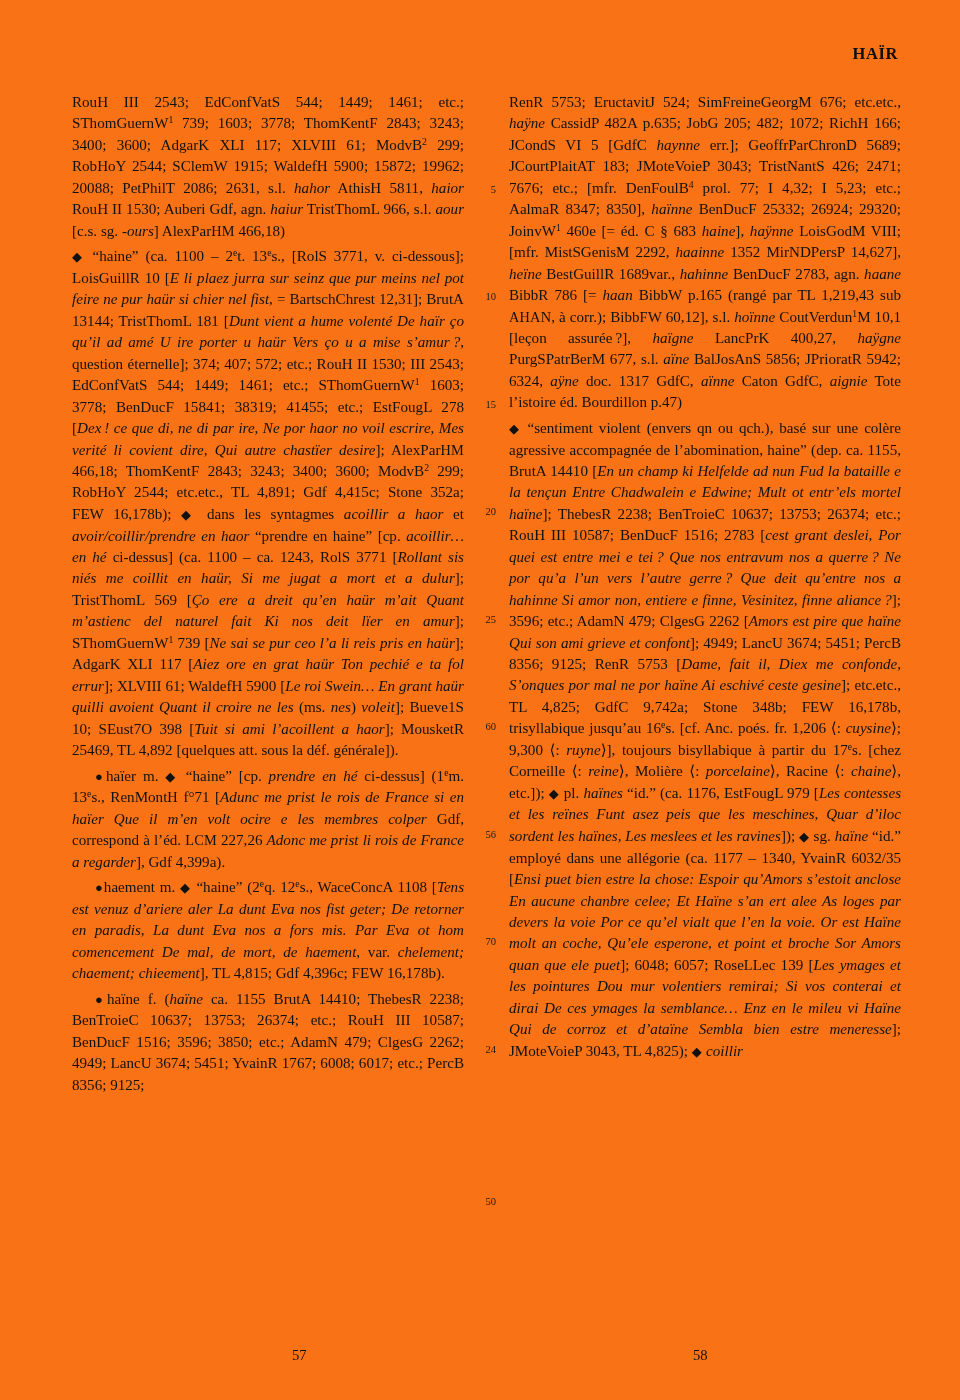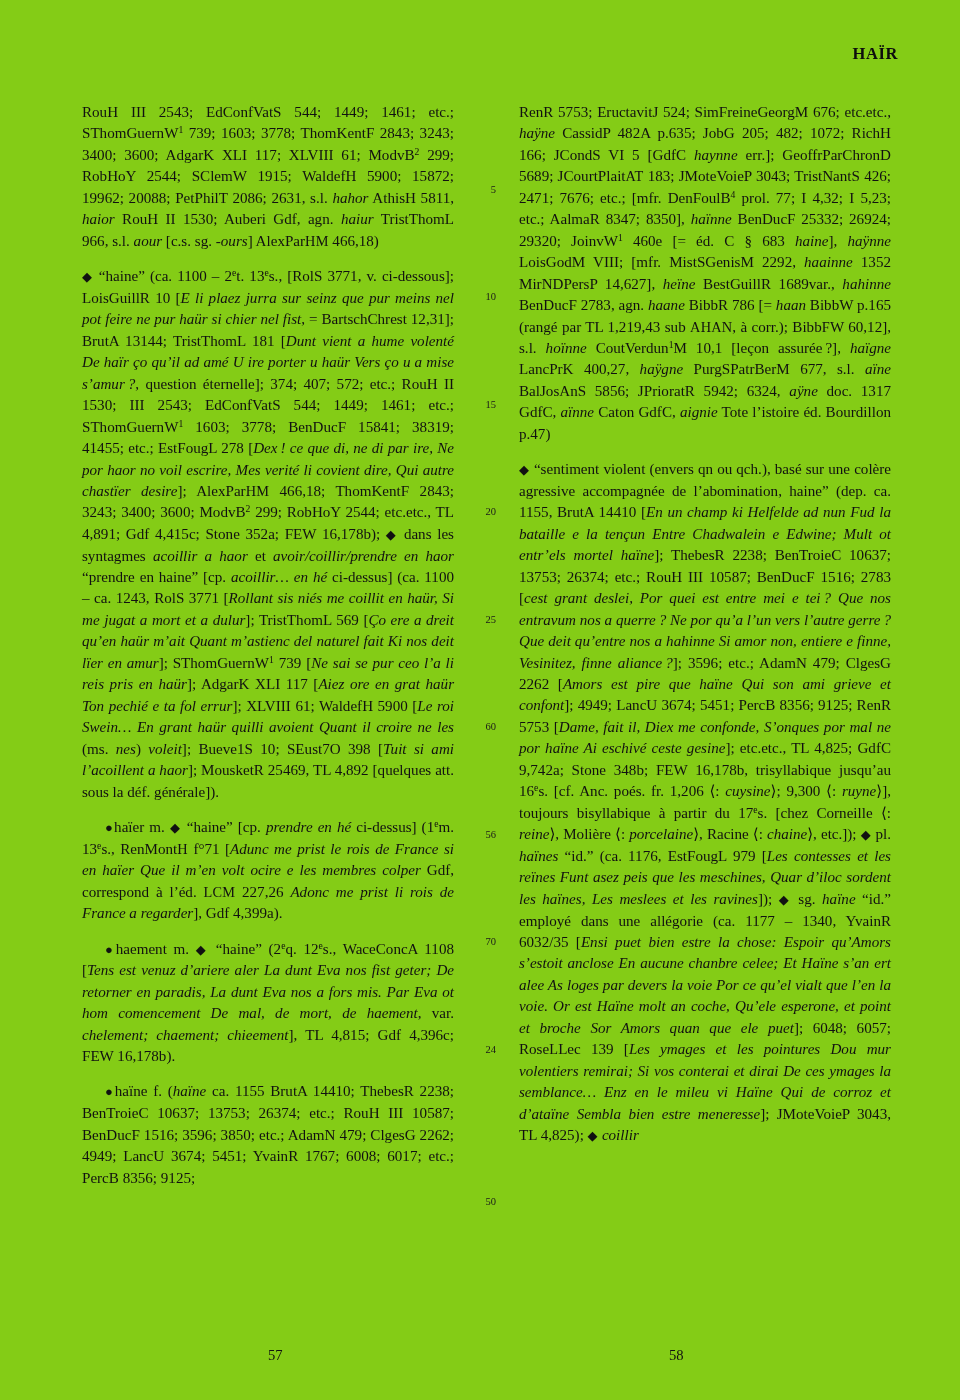--- a/index.html
+++ b/index.html
@@ -11,21 +11,21 @@
     width: 960px;
     height: 1400px;
     position: relative;
     font-family: "Liberation Serif", "DejaVu Serif", serif;
     color: #111111;
     overflow: hidden;
   }
   .page {
     position: absolute;
     inset: 0;
-    background: #84cc16;
+    background: #f97316;
     padding-left: 30px;
   }
 
   
   .running-header {
     position: absolute;
     top: 44px;
     right: 62px;
     font-size: 16.5px;
     font-weight: bold;
@@ -51,21 +51,21 @@
     text-align: justify;
     text-justify: inter-word;
     color: #111;
     -webkit-hyphens: none;
     hyphens: none;
   }
   .col-left  { left: 68px; }
   .col-right { left: 505px; }
 
   .col p {
-    margin: 14px;
+    margin: 4px;
     text-align: justify;
   }
   .col p:last-child { text-align: justify; }
 
   
   .entry-indent { text-indent: 23px; }
 
   
   i, .it { font-style: italic; }
   .sc {
@@ -113,20 +113,21 @@
     text-align: right;
     width: 100%;
   }
 
   
   .folio {
     position: absolute;
     bottom: 36px;
     font-size: 14.6px;
     color: #111;
+    margin-left: 24px;
   }
   .folio-left  { left: 268px; }
   .folio-right { left: 669px; text-align: center; }
 </style>
 </head>
 <body>
 
 <div class="page">
 
   <div class="running-header">HAÏR</div>

